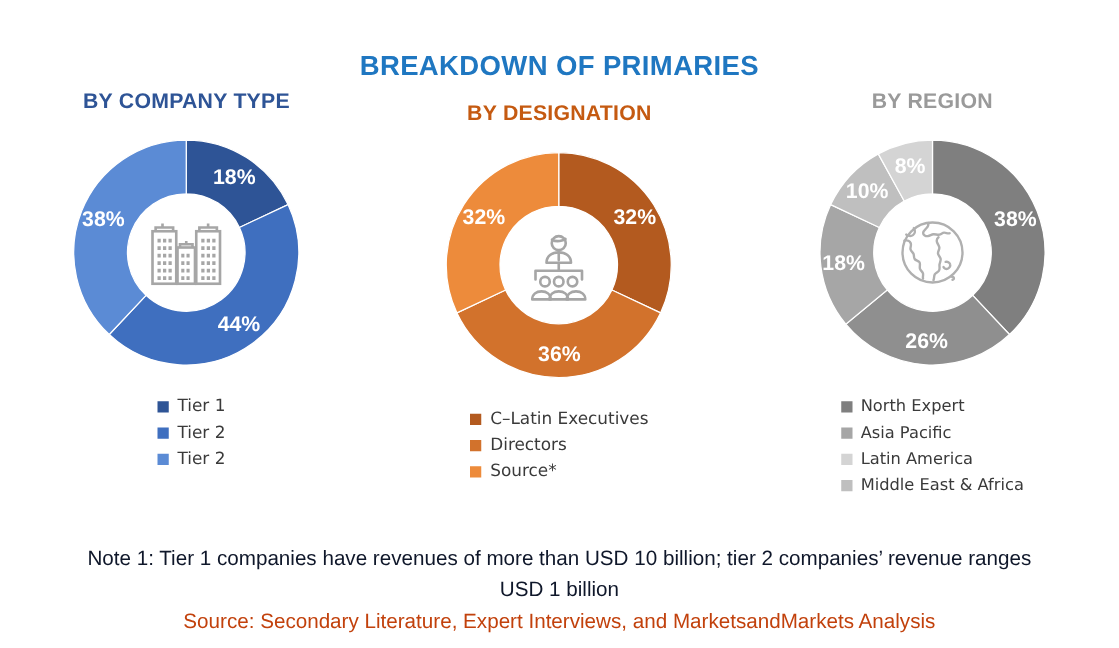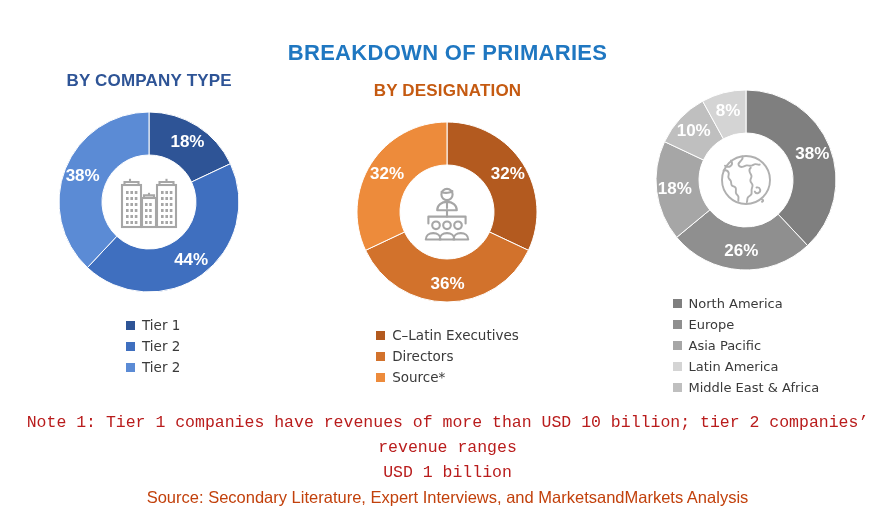--- a/index.html
+++ b/index.html
@@ -105,24 +105,24 @@
   }
   .footer {
     position: absolute;
     left: 0;
     bottom: 8px;
     width: 895px;
     text-align: center;
   }
   .footer-note {
     font-size: 16.5px;
-    color: #b91c1c;
+    color: #0f172a;
     line-height: 25px;
     padding: 0 14px;
-    font-family: Liberation Mono, monospace;
+    font-family: Liberation Sans, sans-serif;
   }
   .footer-source {
     font-size: 16.5px;
     color: #c2410c;
     line-height: 25px;
     font-family: "Liberation Sans", sans-serif;
   }
   .lg-company .legend { margin-left: 8px; }
   .lg-region .legend-label { font-size: 13px; }
 </style>
@@ -264,20 +264,21 @@
           <span class="legend-label">Directors</span>
         </div>
         <div class="legend-row">
           <span class="legend-swatch" id="sw-designation-2" style="background: rgb(237, 139, 59);"></span>
           <span class="legend-label">Source*</span>
         </div>
       </div>
     </div>
 
     <div class="panel lg-region">
+      <div class="panel-title" style="color: rgb(154, 154, 154);">BY REGION</div>
       <div class="donut-wrap">
         <svg id="svg-region" width="200" height="200" viewBox="0 0 200 200">
             <path d="M 100 10 A 90 90 0 0 1 161.60923953358198 165.60717646792705 L 132.17371397864838 134.26152548880634 A 47 47 0 0 0 100 53 Z" fill="#7F7F7F" stroke="#ffffff" stroke-width="1"></path>
             <path d="M 161.60923953358198 165.60717646792705 A 90 90 0 0 1 30.653808150178975 157.36815907738207 L 63.78587758953791 129.95892751818843 A 47 47 0 0 0 132.17371397864838 134.26152548880634 Z" fill="#8F8F8F" stroke="#ffffff" stroke-width="1"></path>
             <path d="M 30.653808150178975 157.36815907738207 A 90 90 0 0 1 18.56556527805823 61.679863759143494 L 57.47312853409707 79.98837329644161 A 47 47 0 0 0 63.78587758953791 129.95892751818843 Z" fill="#A6A6A6" stroke="#ffffff" stroke-width="1"></path>
             <path d="M 18.56556527805823 61.679863759143494 A 90 90 0 0 1 56.642169330845554 21.132398796052314 L 77.35757731721935 58.813586037938435 A 47 47 0 0 0 57.47312853409707 79.98837329644161 Z" fill="#BFBFBF" stroke="#ffffff" stroke-width="1"></path>
             <path d="M 56.642169330845554 21.132398796052314 A 90 90 0 0 1 99.99999999999999 10 L 99.99999999999999 53 A 47 47 0 0 0 77.35757731721935 58.813586037938435 Z" fill="#D4D4D4" stroke="#ffffff" stroke-width="1"></path>
           </svg>
         <div class="center-icon">
           <svg viewBox="0 0 74 74" width="74" height="74">
@@ -294,25 +295,21 @@
         </div>
         <div class="pct-label" id="lbl-region-0" style="left: 166.479px; top: 73.6791px;">38%</div>
         <div class="pct-label" id="lbl-region-1" style="left: 95.5105px; top: 171.359px;">26%</div>
         <div class="pct-label" id="lbl-region-2" style="left: 29.0638px; top: 108.961px;">18%</div>
         <div class="pct-label" id="lbl-region-3" style="left: 47.8787px; top: 51.0549px;">10%</div>
         <div class="pct-label" id="lbl-region-4" style="left: 82.2187px; top: 30.7463px;">8%</div>
       </div>
       <div class="legend">
         <div class="legend-row">
           <span class="legend-swatch" id="sw-region-0" style="background: rgb(127, 127, 127);"></span>
-          <span class="legend-label">North America</span>
-        </div>
-        <div class="legend-row">
-          <span class="legend-swatch" id="sw-region-1" style="background: rgb(143, 143, 143);"></span>
-          <span class="legend-label">Europe</span>
+          <span class="legend-label">North Expert</span>
         </div>
         <div class="legend-row">
           <span class="legend-swatch" id="sw-region-2" style="background: rgb(166, 166, 166);"></span>
           <span class="legend-label">Asia Pacific</span>
         </div>
         <div class="legend-row">
           <span class="legend-swatch" id="sw-region-4" style="background: rgb(212, 212, 212);"></span>
           <span class="legend-label">Latin America</span>
         </div>
         <div class="legend-row">

